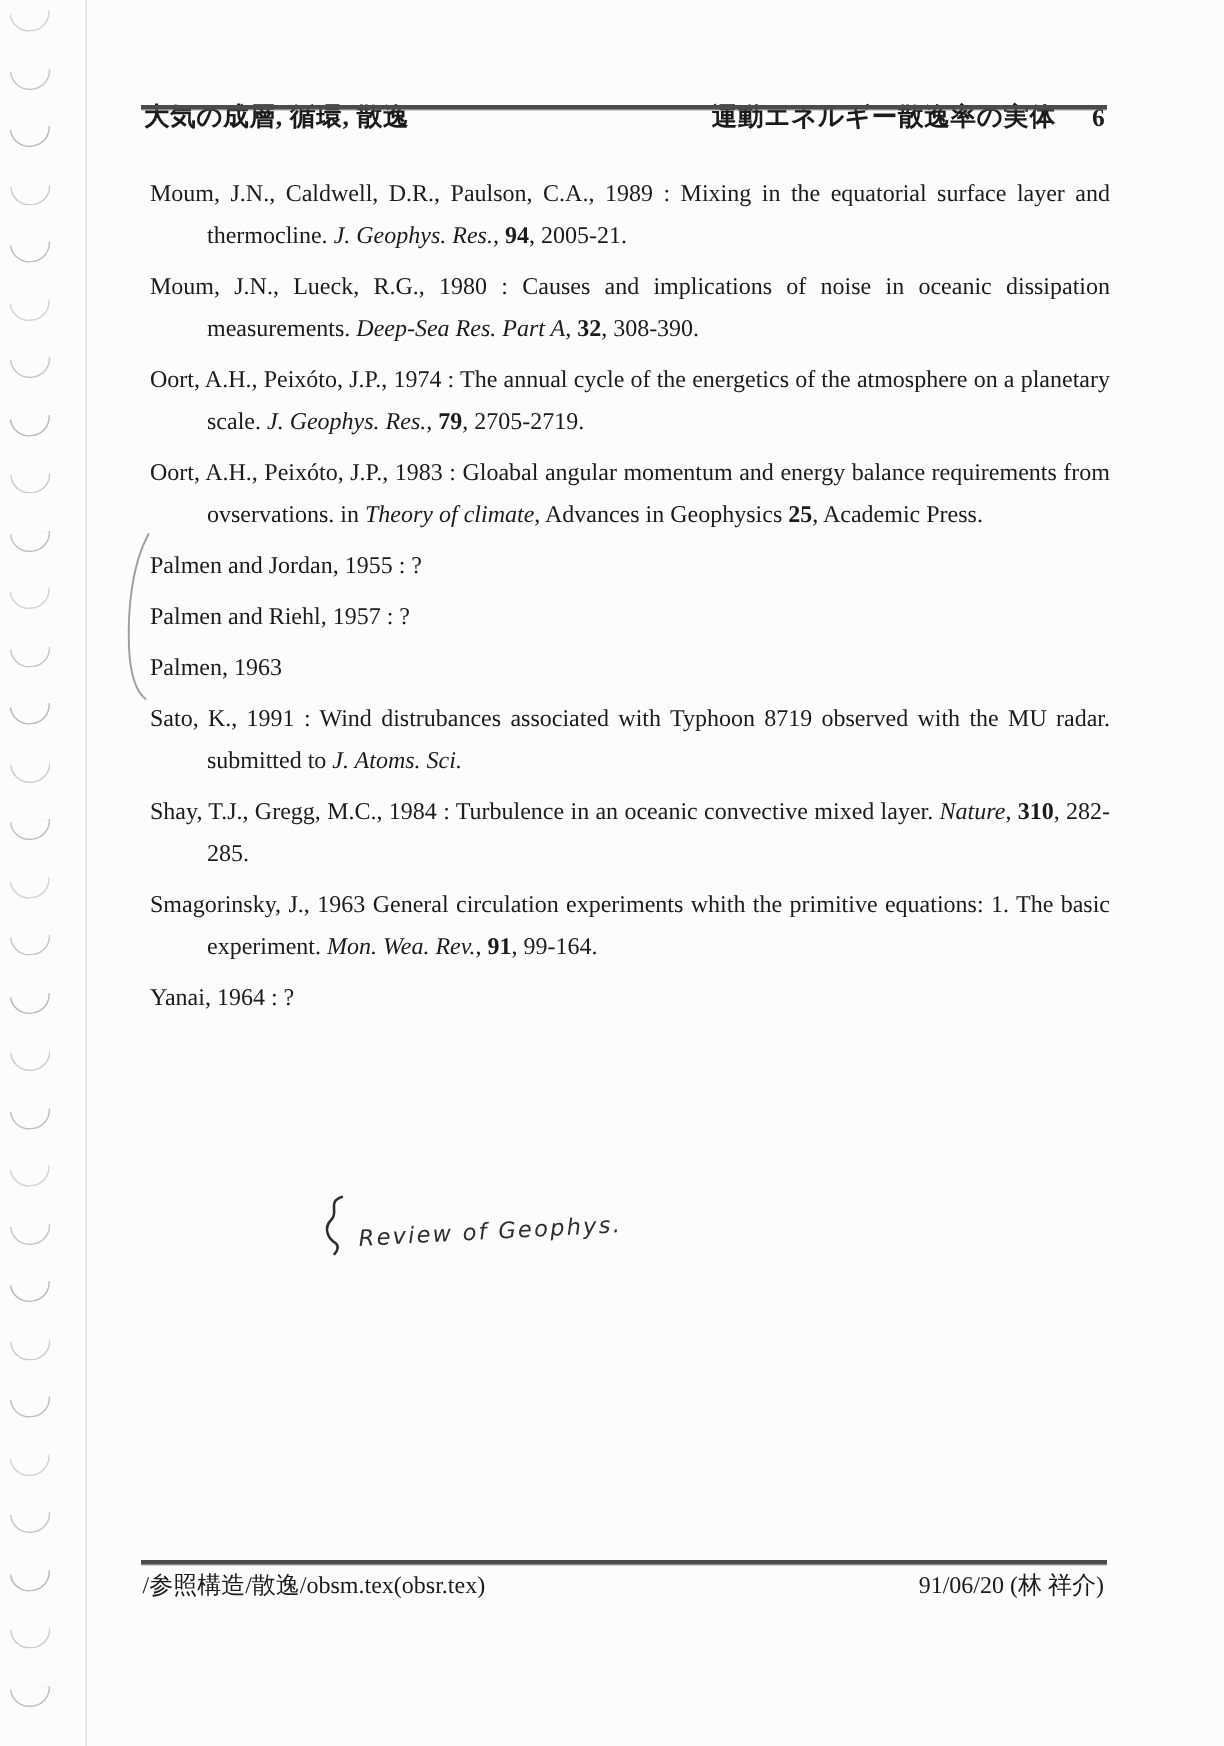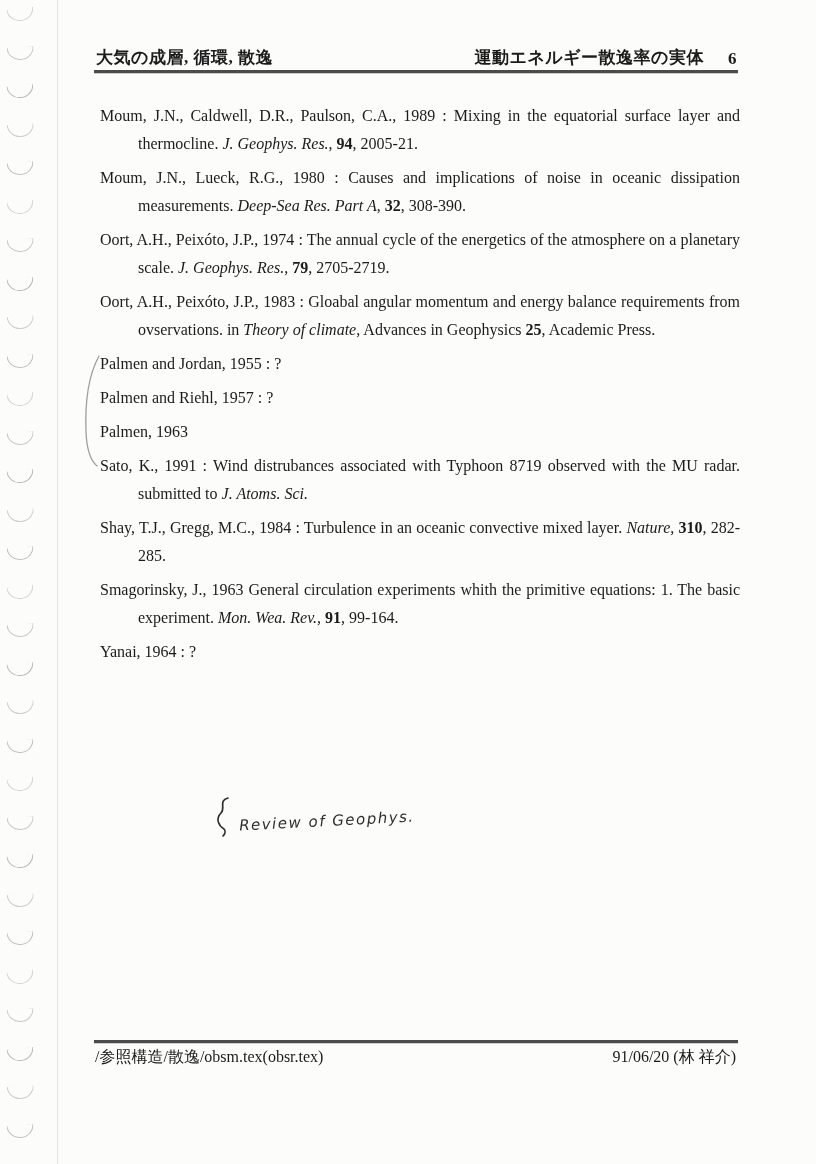--- a/index.html
+++ b/index.html
@@ -17,30 +17,30 @@
   .binding{position:absolute;left:0;top:0;width:60px;height:1164px;}
   .bind-mark{
     position:absolute;left:7px;width:25px;height:12px;
     border:1.6px solid #b4b4b4;border-top:none;
     border-radius:0 0 14px 14px;
     transform:rotate(-5deg);
   }
   .edge-line{position:absolute;left:57px;top:0;width:1px;height:1164px;background:#e3e3e0;}
   
   .header{
-    position:absolute;left:96px;top:46px;width:641px;
+    position:absolute;left:96px;top:30px;width:641px;
     display:flex;justify-content:space-between;align-items:baseline;
     font-weight:bold;font-size:17px;letter-spacing:.5px;
   }
-  .header-right{display:flex;align-items:flex-end;gap:24px;}
+  .header-right{display:flex;align-items:flex-end;gap:24px;margin-top:36px;}
   .rule{position:absolute;left:94px;width:644px;height:3px;background:#4b4b4b;box-shadow:0 1px 0 rgba(120,120,120,.35);}
   .rule.hr{top:70px;}
   .rule.fr{top:1040px;}
   
-  .refs{position:absolute;left:100px;top:102px;width:640px;font-size:16px;}
+  .refs{position:absolute;left:100px;top:116px;width:640px;font-size:16px;}
   .ref{
     margin:0 0 6px 0;
     padding-left:38px;text-indent:-38px;
     line-height:28px;text-align:justify;
   }
   .ref .plain{font-style:normal;font-weight:normal;}
   .ref .italic{font-style:italic;}
   .ref .bold{font-weight:bold;}
   
   .bracket{position:absolute;left:82px;top:354px;}

